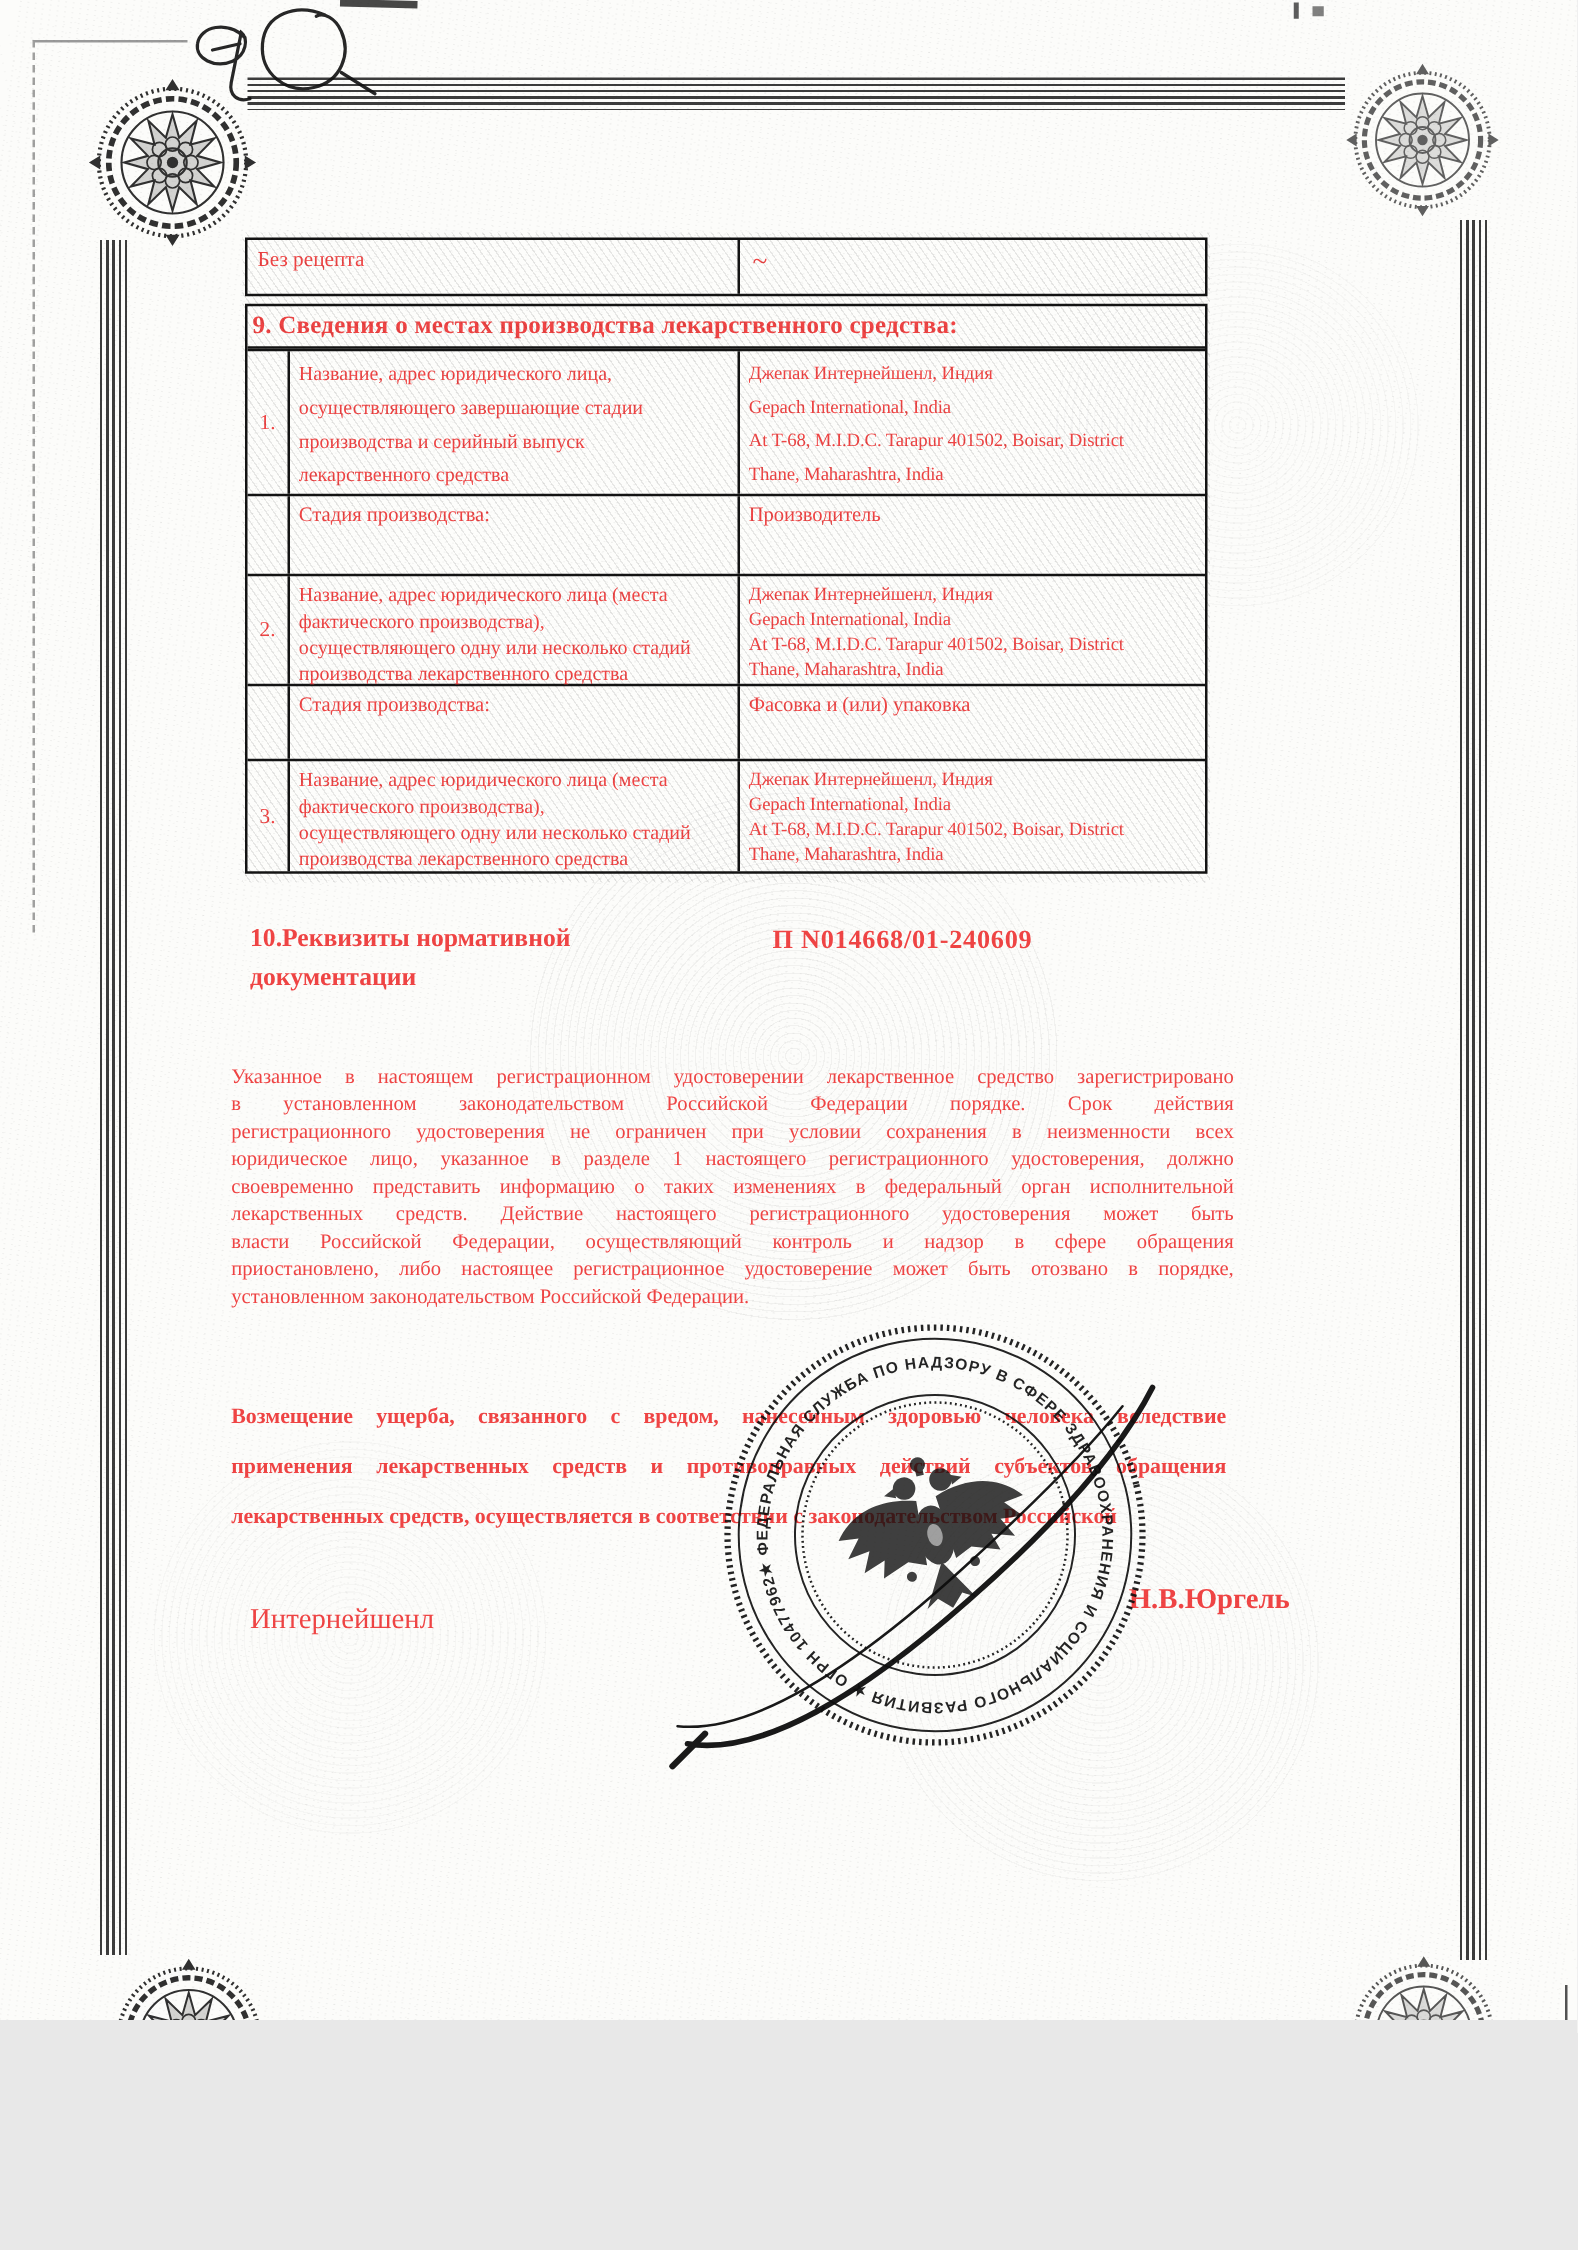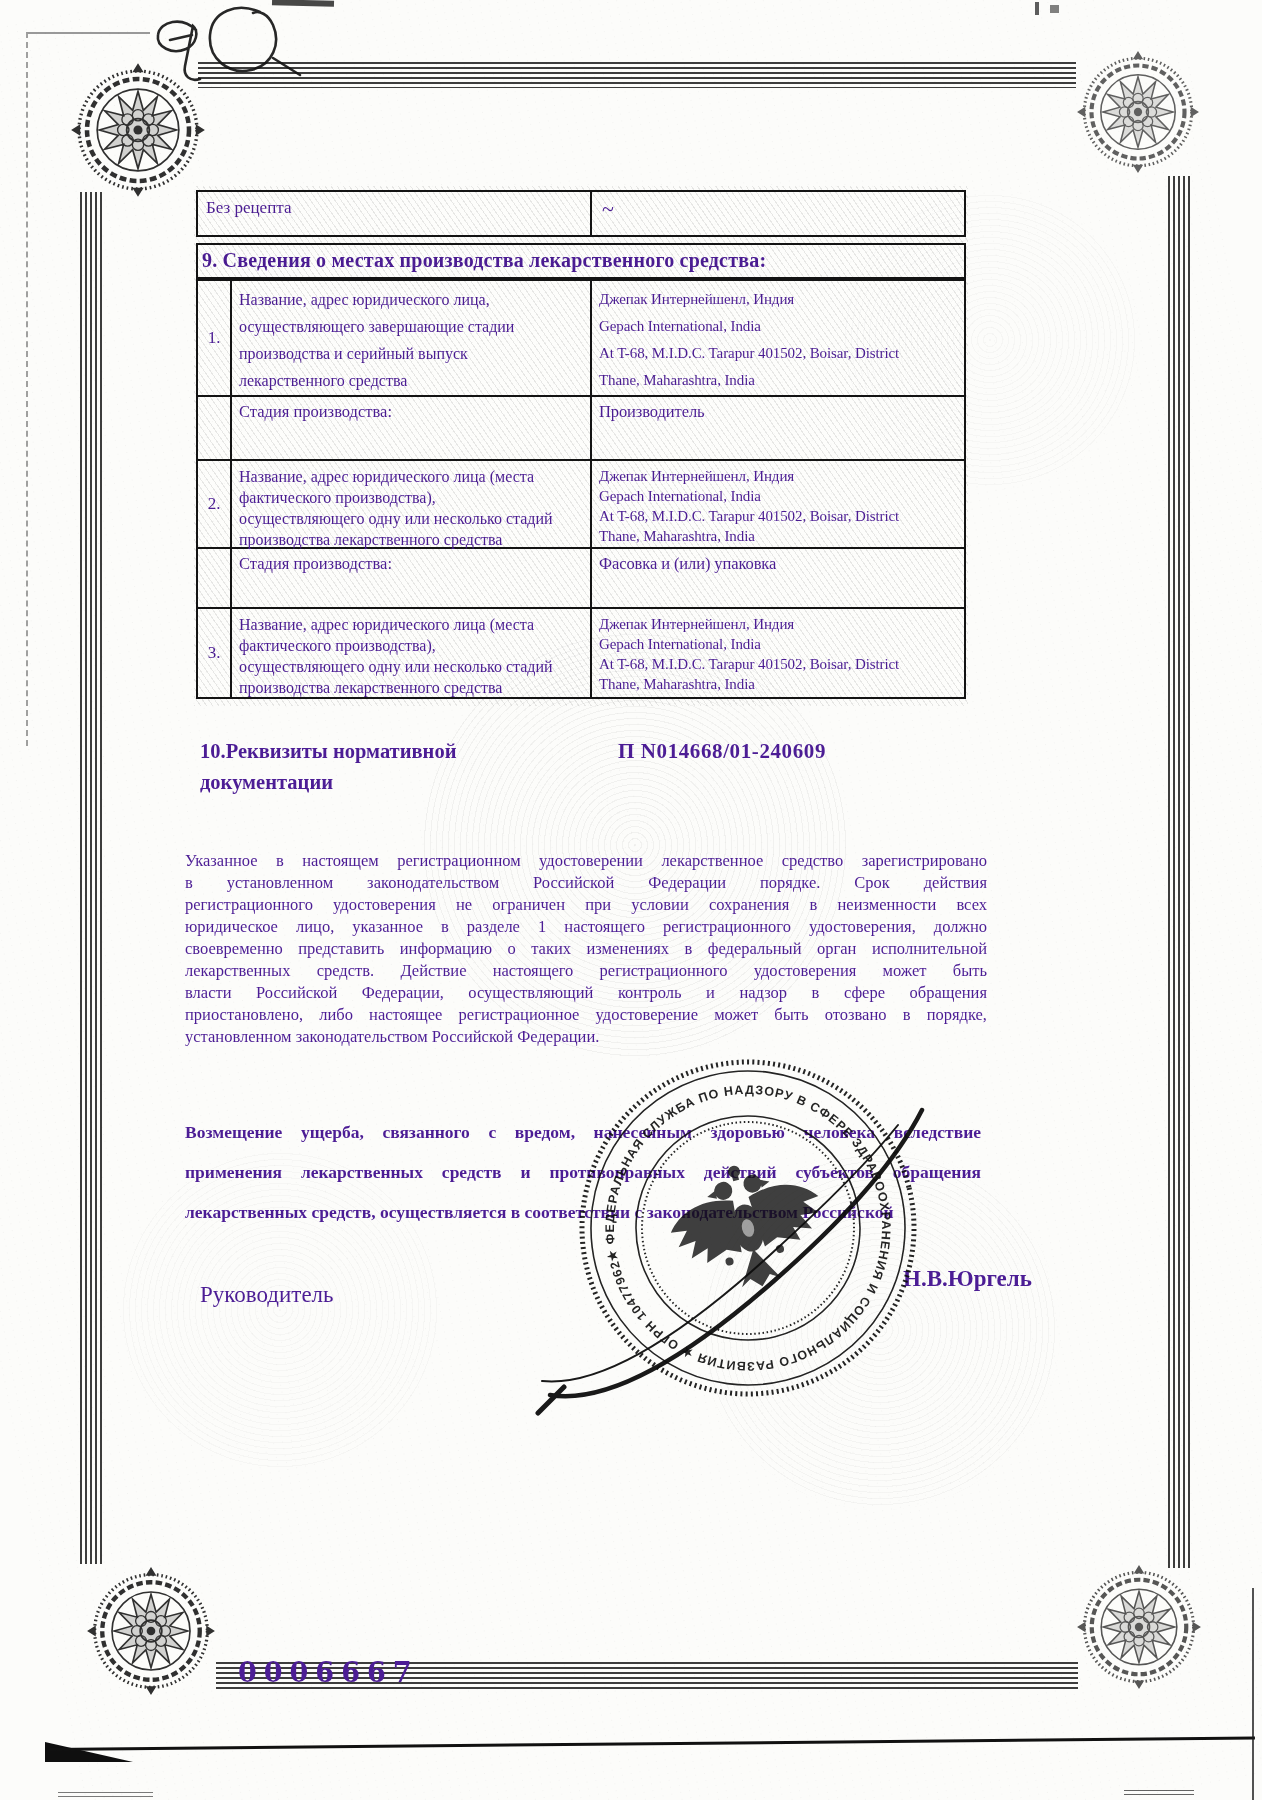--- a/index.html
+++ b/index.html
@@ -1,17 +1,17 @@
 <!DOCTYPE html>
 <html><head>
 <meta charset="utf-8">
 <style>
   html,body{margin:0;padding:0;background:#e8e8e8;}
-  .page{position:relative;width:1262px;height:1800px;background:#fcfcfa;overflow:hidden;
-        font-family:"Liberation Serif", serif;color:#4c1d95;}
+  .page{position:relative;width:1262px;height:1616px;background:#fcfcfa;overflow:hidden;
+        font-family:"Liberation Serif", serif;color:#ef4444;}
   
   .noise{position:absolute;inset:-80px;pointer-events:none;z-index:4;}
   .n1{background-image:radial-gradient(rgba(0,0,0,.55) .5px, transparent .65px);
       background-size:6px 4px;opacity:.09;transform:rotate(7deg);}
   .n2{background-image:radial-gradient(rgba(0,0,0,.5) .5px, transparent .6px);
       background-size:9px 7px;opacity:.07;transform:rotate(-11deg);}
   .swirl{position:absolute;border-radius:50%;z-index:1;pointer-events:none;
       background:repeating-radial-gradient(circle, rgba(0,0,0,.14) 0 1px, transparent 1px 6px);}
   .hatch{position:absolute;z-index:3;pointer-events:none;
       background:repeating-linear-gradient(55deg, rgba(0,0,0,.085) 0 1px, transparent 1px 5px);}
@@ -214,21 +214,21 @@
       <div>власти Российской Федерации, осуществляющий контроль и надзор в сфере обращения</div>
       <div>приостановлено, либо настоящее регистрационное удостоверение может быть отозвано в порядке,</div>
       <div>установленном законодательством Российской Федерации.</div>
     </div>
   <div class="para2">
       <div>Возмещение ущерба, связанного с вредом, нанесенным здоровью человека вследствие</div>
       <div>применения лекарственных средств и противоправных действий субъектов обращения</div>
       <div>лекарственных средств, осуществляется в соответствии с законодательством Российской</div>
     </div>
 
-  <div class="role">Руководитель</div>
+  <div class="role">Интернейшенл</div>
   <div class="sname">Н.В.Юргель</div>
 
   <svg class="seal" width="350" height="350" viewBox="-175 -175 350 350">
     <defs>
       <path id="sealcirc" d="M-134,0 A134,134 0 1 1 134,0 A134,134 0 1 1 -134,0" fill="none"></path>
     </defs>
     <g stroke="#0d0d0d" fill="none">
       <circle r="166" stroke-width="5" stroke-dasharray="2 3.2"></circle>
       <circle r="157" stroke-width="1.6"></circle>
       <circle r="112" stroke-width="1.6"></circle>

